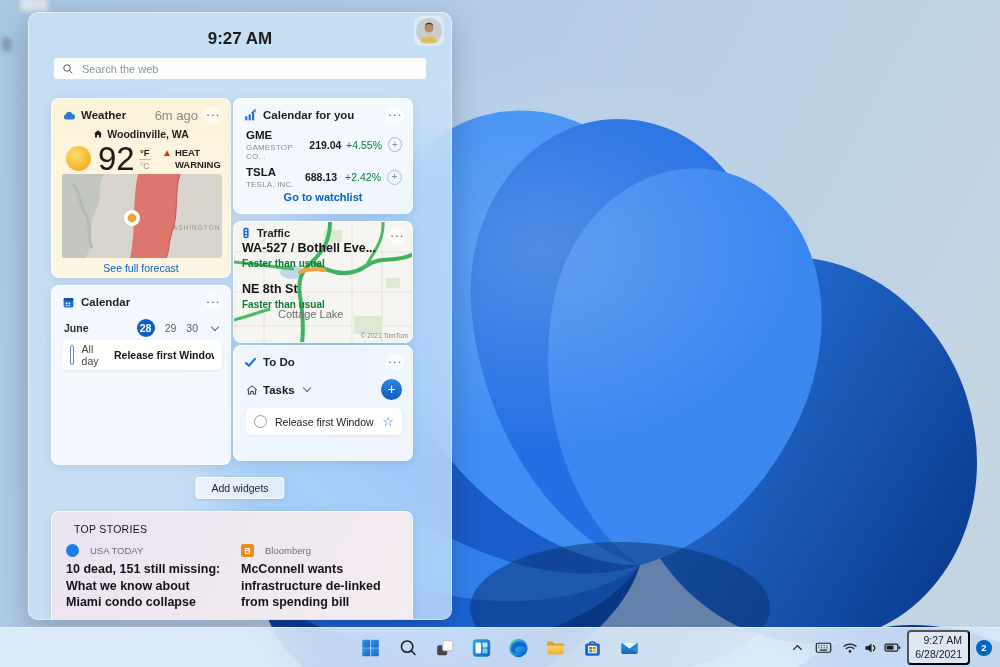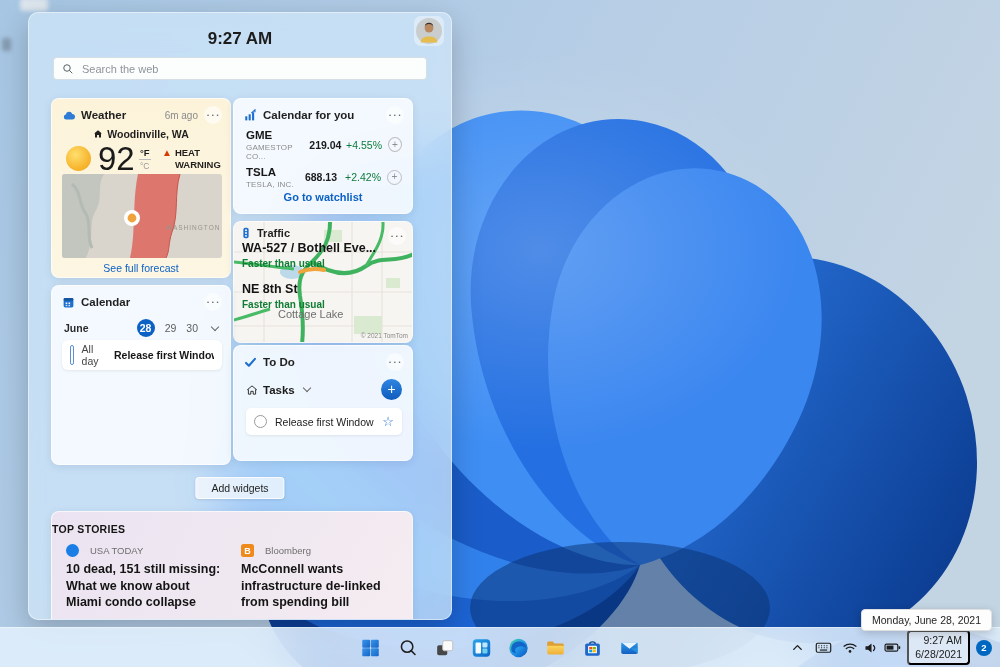--- a/index.html
+++ b/index.html
@@ -16,21 +16,21 @@
     border:1px solid rgba(255,255,255,.45);box-shadow:0 10px 30px rgba(0,0,0,.22);overflow:hidden;}
   .panel-time{position:absolute;left:0;right:0;top:16px;text-align:center;font-size:17px;font-weight:700;color:#1c1c1c;}
   .avatar-btn{position:absolute;top:3px;right:7px;width:30px;height:30px;border-radius:7px;background:rgba(255,255,255,.38);display:flex;align-items:center;justify-content:center;border:none;padding:0;cursor:pointer;}
   .search{position:absolute;left:24px;right:24px;top:44px;height:23px;background:rgba(255,255,255,.94);border:1px solid rgba(210,218,226,.9);border-radius:4px;display:flex;align-items:center;padding:0 8px;gap:6px;justify-content:space-between;}
   .search input{flex:1;border:none;outline:none;background:transparent;font-size:11px;color:#333;}
   .search input::placeholder{color:#8f9499;}
 
   .card{position:absolute;border-radius:8px;background:rgba(251,253,255,.85);border:1px solid rgba(255,255,255,.65);box-shadow:0 2px 8px rgba(20,40,70,.10);}
   .card-head{display:flex;align-items:center;gap:6px;padding:7px 8px 0 10px;font-size:11.5px;font-weight:700;color:#1f1f1f;}
   .card-head .spacer{flex:1;}
-  .updated{font-size:10px;font-weight:400;color:#8a8a8a;text-align:center;}
+  .updated{font-size:13px;font-weight:400;color:#8a8a8a;text-align:center;}
   .more{width:18px;height:18px;border-radius:50%;background:rgba(255,255,255,.6);border:none;cursor:pointer;position:relative;padding:0;}
   .more::before{content:"• • •";position:absolute;inset:0;font-size:6px;color:#6b6b6b;display:flex;align-items:center;justify-content:center;letter-spacing:.5px;}
 
   
   .weather{left:22px;top:85px;width:180px;height:180px;background:linear-gradient(180deg,#fcf3da,#fdf6e2);}
   .w-loc{display:flex;align-items:center;justify-content:center;gap:4px;margin-top:4px;font-size:10.5px;font-weight:700;color:#1f1f1f;}
   .w-main{display:flex;align-items:center;padding:2px 10px 0 14px;}
   .sun{width:25px;height:25px;border-radius:50%;background:radial-gradient(circle at 38% 35%,#ffdf6e,#f7b731 60%,#ef9f1f);}
   .temp{font-size:33px;color:#1b1b1b;margin-left:7px;line-height:1;}
   .units{display:flex;flex-direction:column;align-items:center;margin-left:4px;}
@@ -86,21 +86,21 @@
   .td-task{position:absolute;left:12px;top:62px;width:156px;height:27px;background:#fff;border-radius:5px;box-shadow:0 1px 3px rgba(0,0,0,.08);display:flex;align-items:center;padding:0 8px;gap:8px;cursor:pointer;}
   .td-check{width:13px;height:13px;border-radius:50%;border:1.4px solid #9a9a9a;}
   .td-text{font-size:10.5px;color:#222;flex:1;white-space:nowrap;overflow:hidden;}
   .td-star{color:#2b6fd4;font-size:13px;line-height:1;cursor:pointer;}
 
   
   .add-widgets{position:absolute;left:50%;top:464px;transform:translateX(-50%);background:rgba(255,255,255,.68);border:1px solid rgba(255,255,255,.8);border-radius:4px;padding:4px 15px;font-size:10.5px;color:#1f1f1f;cursor:pointer;box-shadow:0 1px 3px rgba(0,0,0,.1);}
 
   
   .stories{left:22px;top:498px;width:362px;height:150px;background:linear-gradient(120deg,#ebe3f1,#f5edf0);}
-  .st-head{padding:11px 0 0 0;font-size:10.5px;font-weight:700;color:#141414;letter-spacing:.3px;}
+  .st-head{padding:11px 0 0 22px;font-size:10.5px;font-weight:400;color:#141414;letter-spacing:.3px;}
   .st-grid{display:grid;grid-template-columns:1fr 1fr;gap:8px 18px;padding:9px 14px 0 14px;}
   .st-src{display:flex;align-items:center;gap:11px;font-size:9.5px;color:#6e6e6e;}
   .logo{width:13px;height:13px;border-radius:50%;display:inline-flex;align-items:center;justify-content:center;flex:none;}
   .logo.usatoday{background:#1a7ee6;}
   .logo.bloomberg{border-radius:2.5px;background:#ef8a1c;color:#fff;font-size:9px;font-weight:800;}
   .logo.bloomberg::before{content:"B";}
   .st-headline{margin-top:4px;font-size:12.5px;font-weight:800;color:#141414;line-height:1.32;}
 
   
   .taskbar{position:absolute;left:0;right:0;bottom:0;height:40px;background:rgba(228,241,251,.85);backdrop-filter:blur(22px) saturate(150%);-webkit-backdrop-filter:blur(22px) saturate(150%);border-top:1px solid rgba(255,255,255,.4);}
@@ -487,14 +487,13 @@
         </svg>
       </button>
       <button class="clock">
         <span>9:27 AM</span>
         <span>6/28/2021</span>
       </button>
       <span class="badge">2</span>
     </div>
   </footer>
 
-  <div class="tooltip">Monday, June 28, 2021</div>
 </div>
 
 </body></html>

